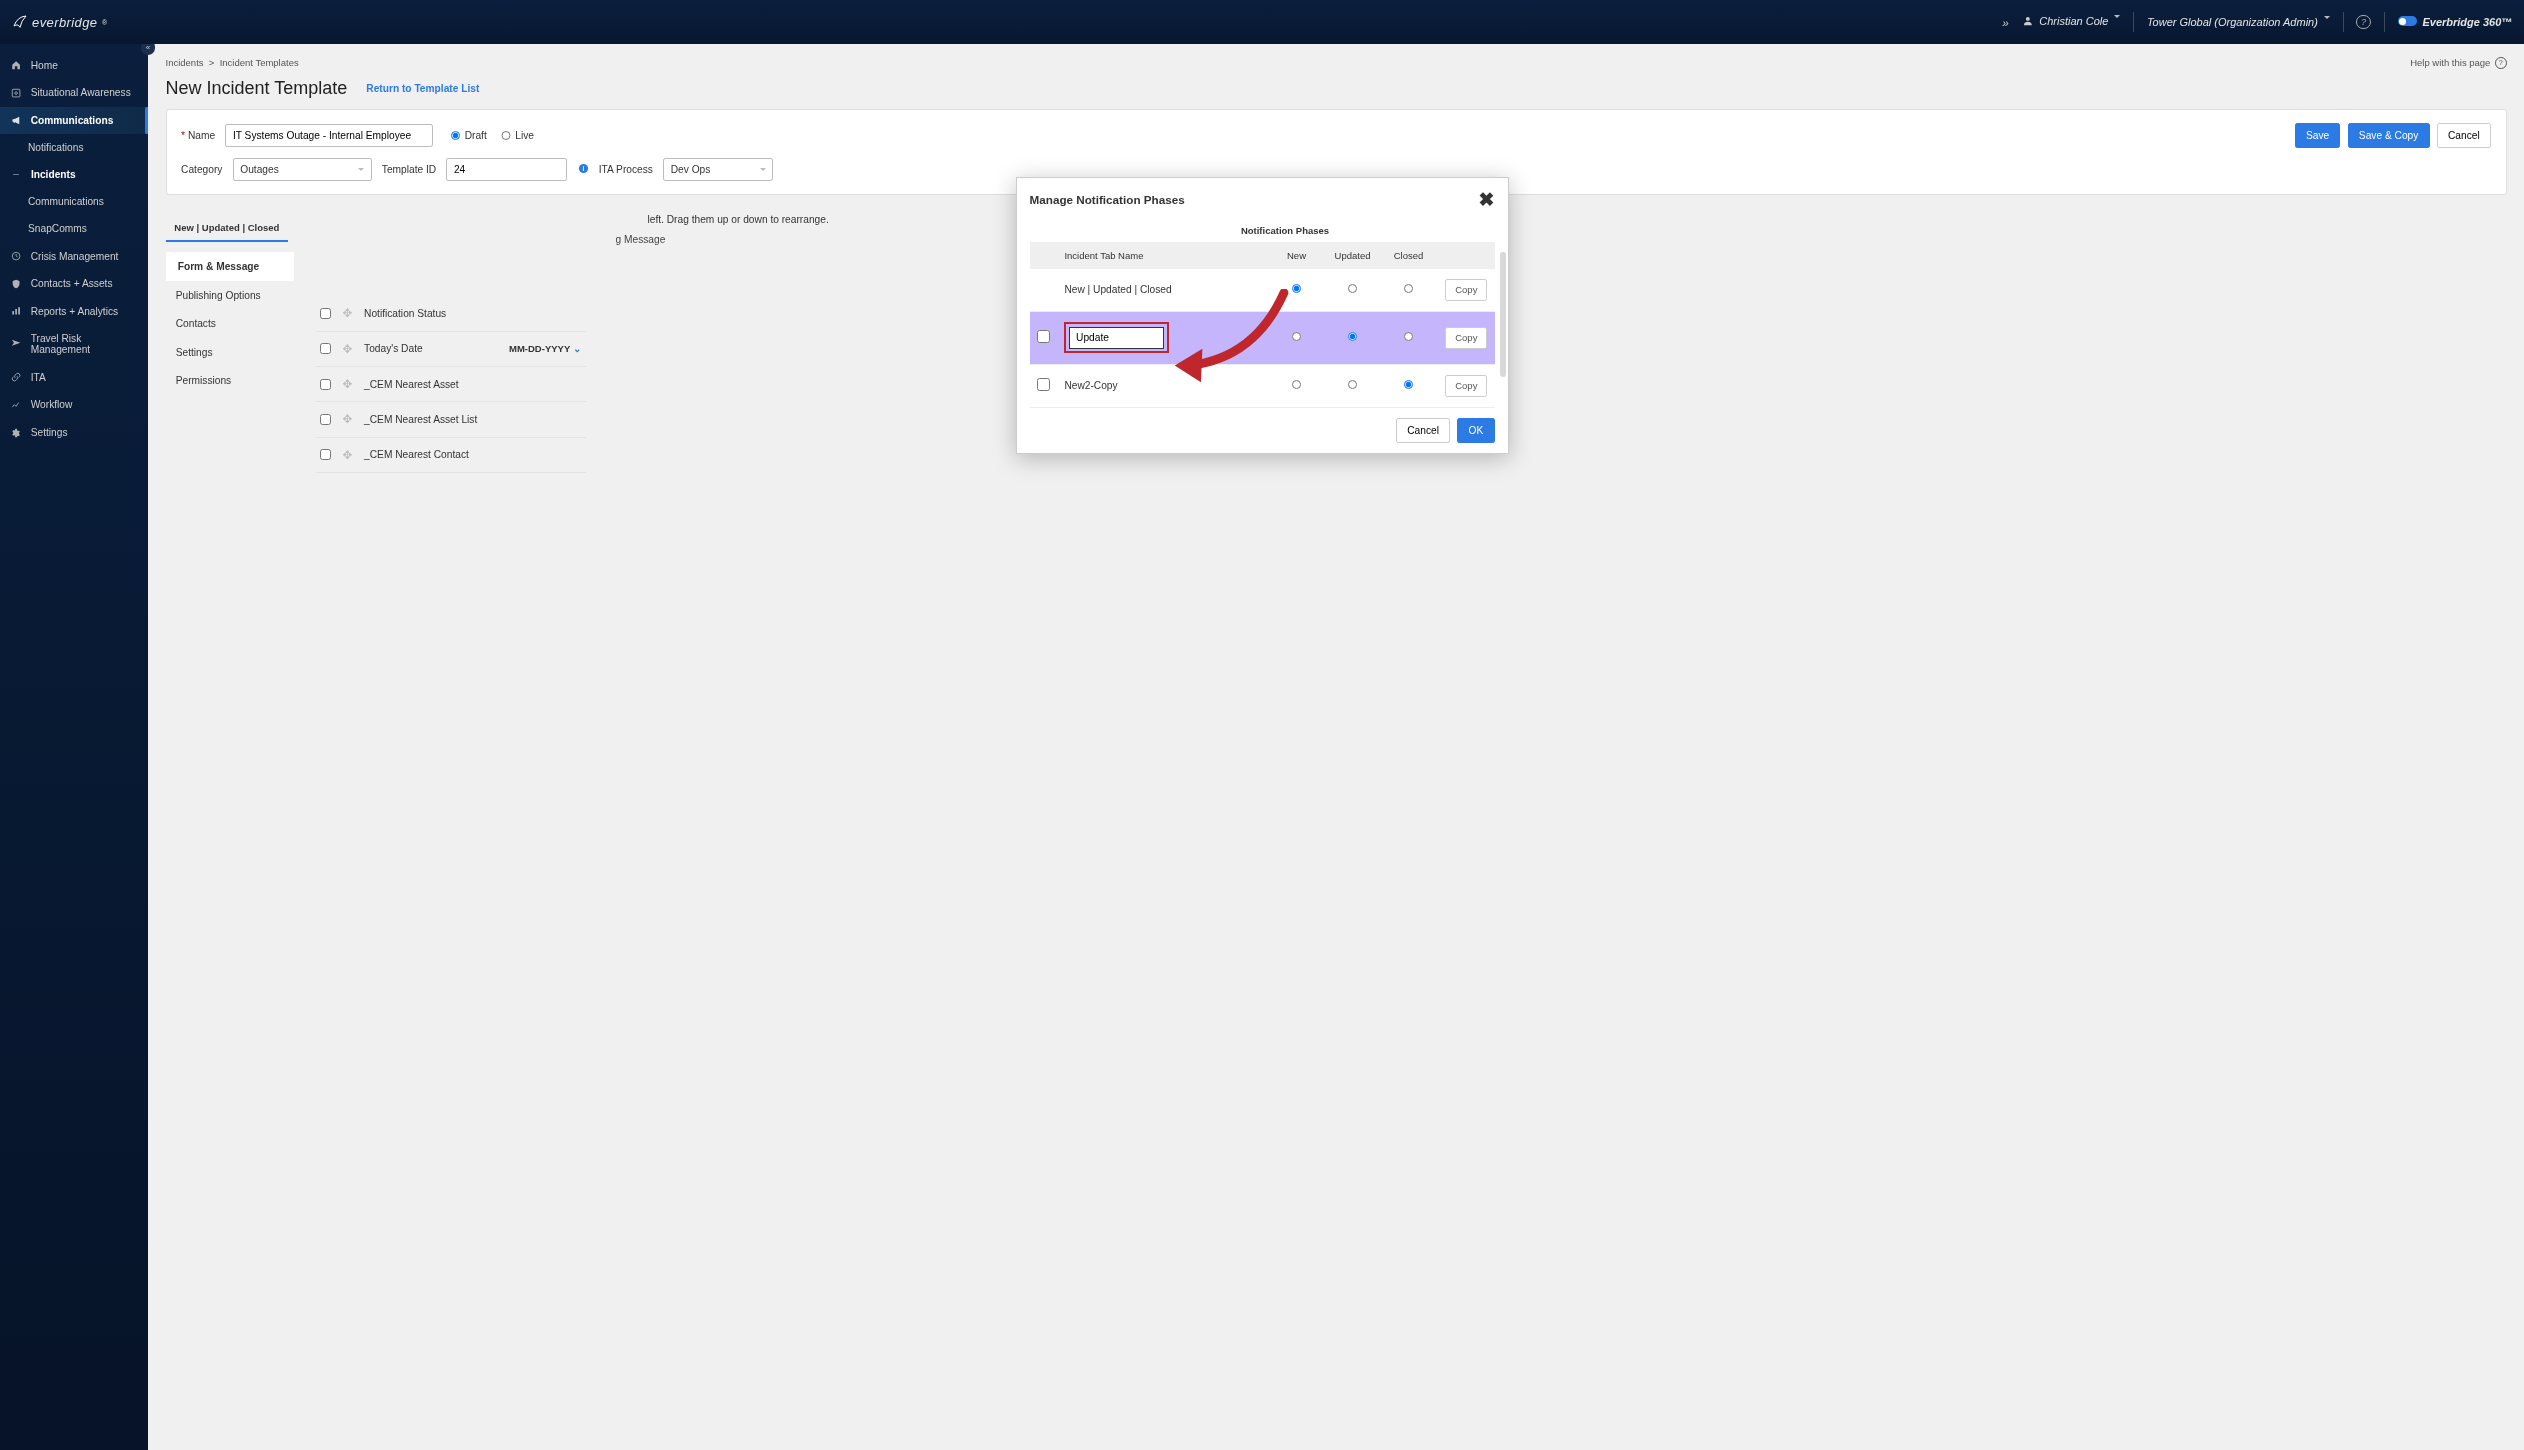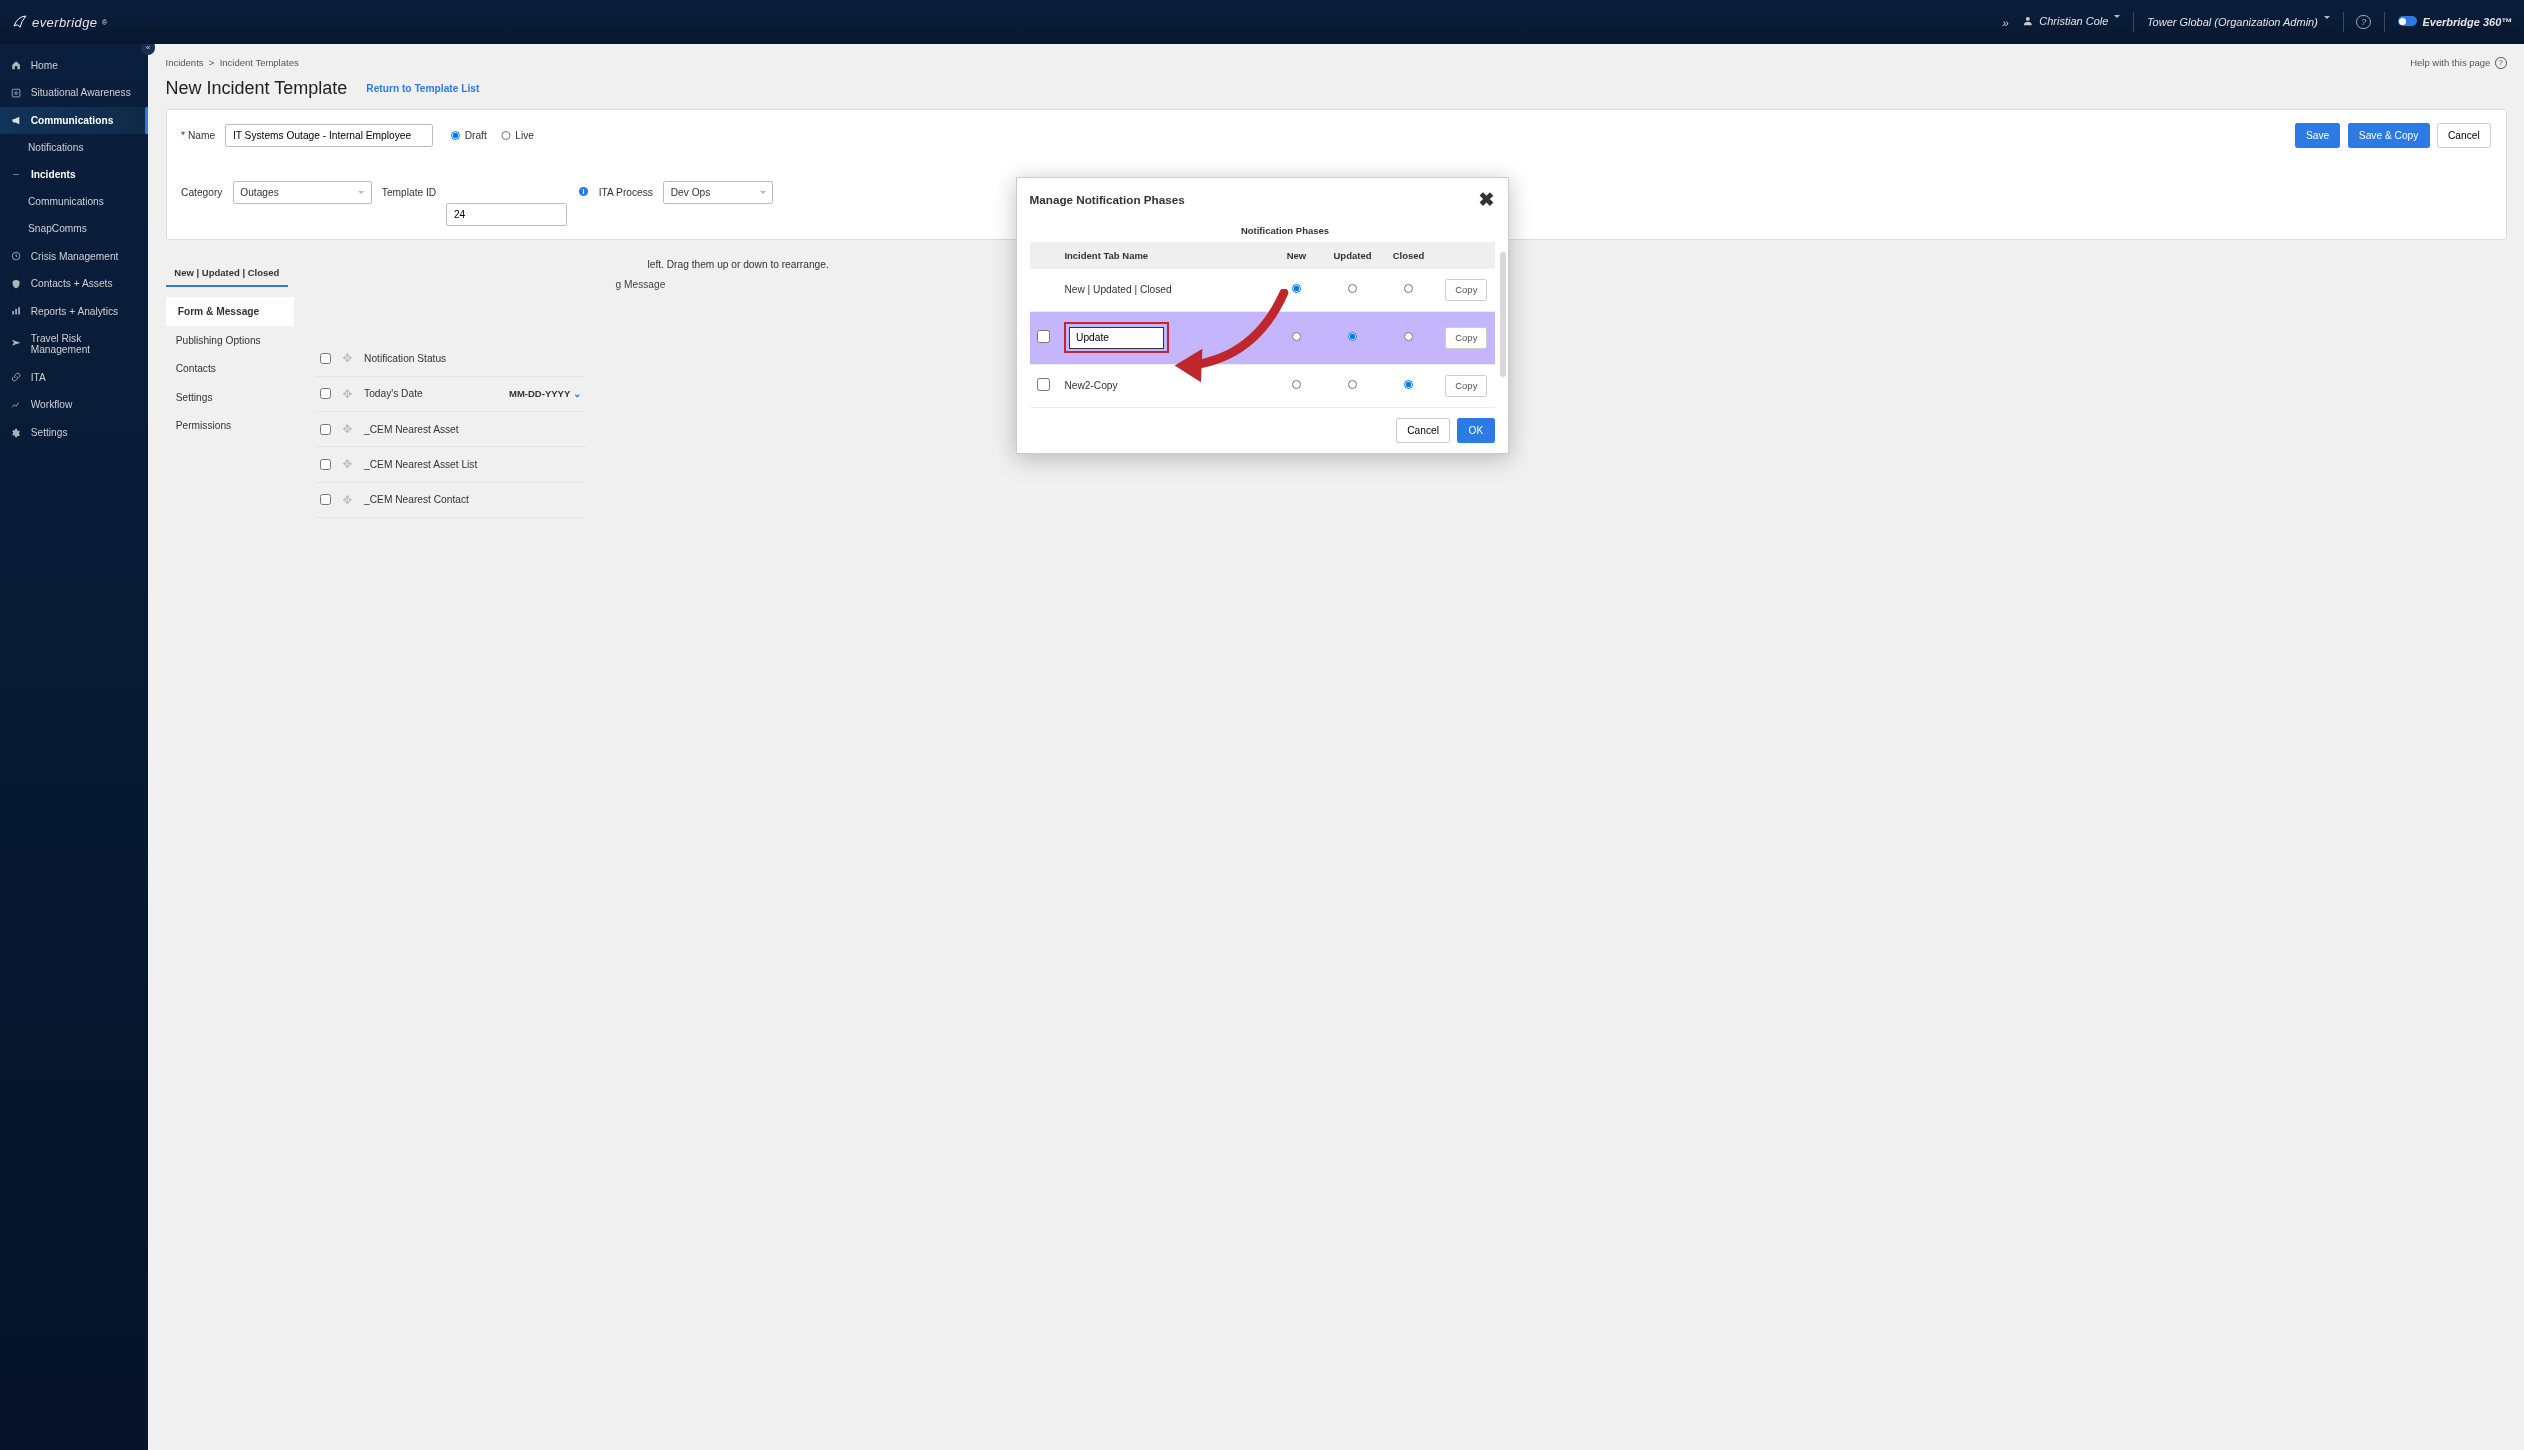--- a/index.html
+++ b/index.html
@@ -121,21 +121,21 @@
   border:0.7px solid #ccc;
   box-shadow:0 4.4px 22px rgba(0,0,0,0.25);
   position:relative;
 }
 .modal-head { padding:11.7px 13px; font-size:11.7px; font-weight:700; display:flex; justify-content:space-between; align-items:center; }
 .modal-close { font-size:19px; cursor:pointer; color:#333; line-height:1; }
 .modal-body { padding:0 13px; position:relative; }
 
 .table-cap { text-align:center; font-size:9.5px; font-weight:700; padding:4.4px 0 5.8px; margin-left:157px; width:197px; }
 .ptable { width:100%; border-collapse:collapse; }
-.ptable th { background:#efefef; text-align:left; font-weight:700; font-size:9.5px; padding:8px 7.3px; }
+.ptable th { background:#efefef; text-align:left; font-weight:400; font-size:9.5px; padding:8px 7.3px; }
 .ptable th.center, .ptable td.center { text-align:center; }
 .ptable td { padding:10.2px 7.3px; font-size:10.2px; border-bottom:0.7px solid #eee; }
 .ptable tr.hl-row td { background:#c4b5fd; }
 .copybtn { border:0.7px solid #ccc; background:#fff; border-radius:2.2px; padding:4.4px 8.8px; font-size:9.5px; color:#555; cursor:pointer; }
 .name-input { border:0.7px solid #333; padding:4.4px 5.8px; font-size:10.2px; width:95px; }
 .name-input-wrap { border:2.2px solid #c0272d; padding:2.9px; display:inline-block; }
 
 .modal-foot { display:flex; justify-content:flex-end; gap:7.3px; padding:10.2px 13px; }
 
 
@@ -334,21 +334,21 @@
             <button class="btn">Cancel</button>
           </div>
         </div>
         <div class="form-row">
           <span class="flabel">Category</span>
           <div class="select" style="width:139px">
             <span>Outages</span>
             <span class="caret-down"></span>
           </div>
           <span class="flabel">Template ID</span>
-          <input class="input" style="width: 121px; margin-top: 45px;" value="24">
+          <input class="input" style="width: 121px;" value="24">
           <span style="color:#2c7be5">
             <svg width="11" height="11" viewBox="0 0 24 24" fill="#2c7be5" style="font-size:14px">
                 <circle cx="12" cy="12" r="10"></circle>
                 <text x="12" y="17" text-anchor="middle" fill="#fff" font-size="14" font-weight="bold">i</text>
               </svg>
           </span>
           <span class="flabel">ITA Process</span>
           <div class="select" style="width:110px">
             <span>Dev Ops</span>
             <span class="caret-down"></span>

